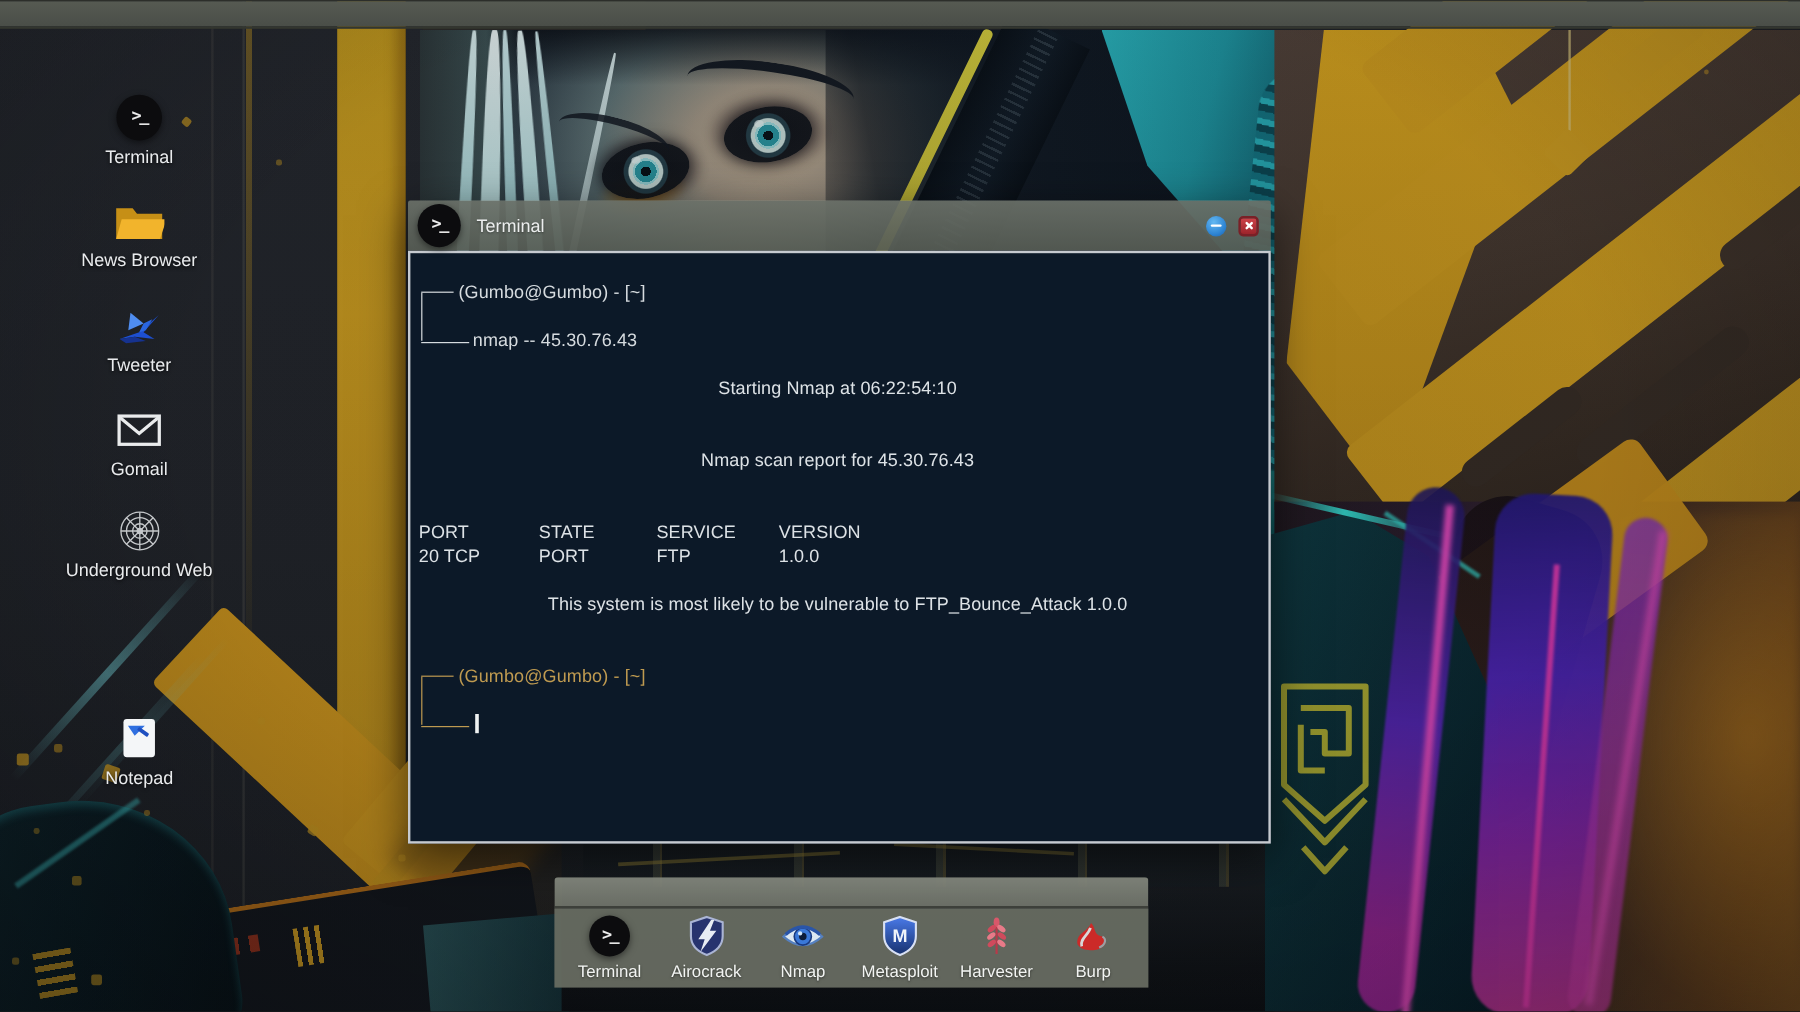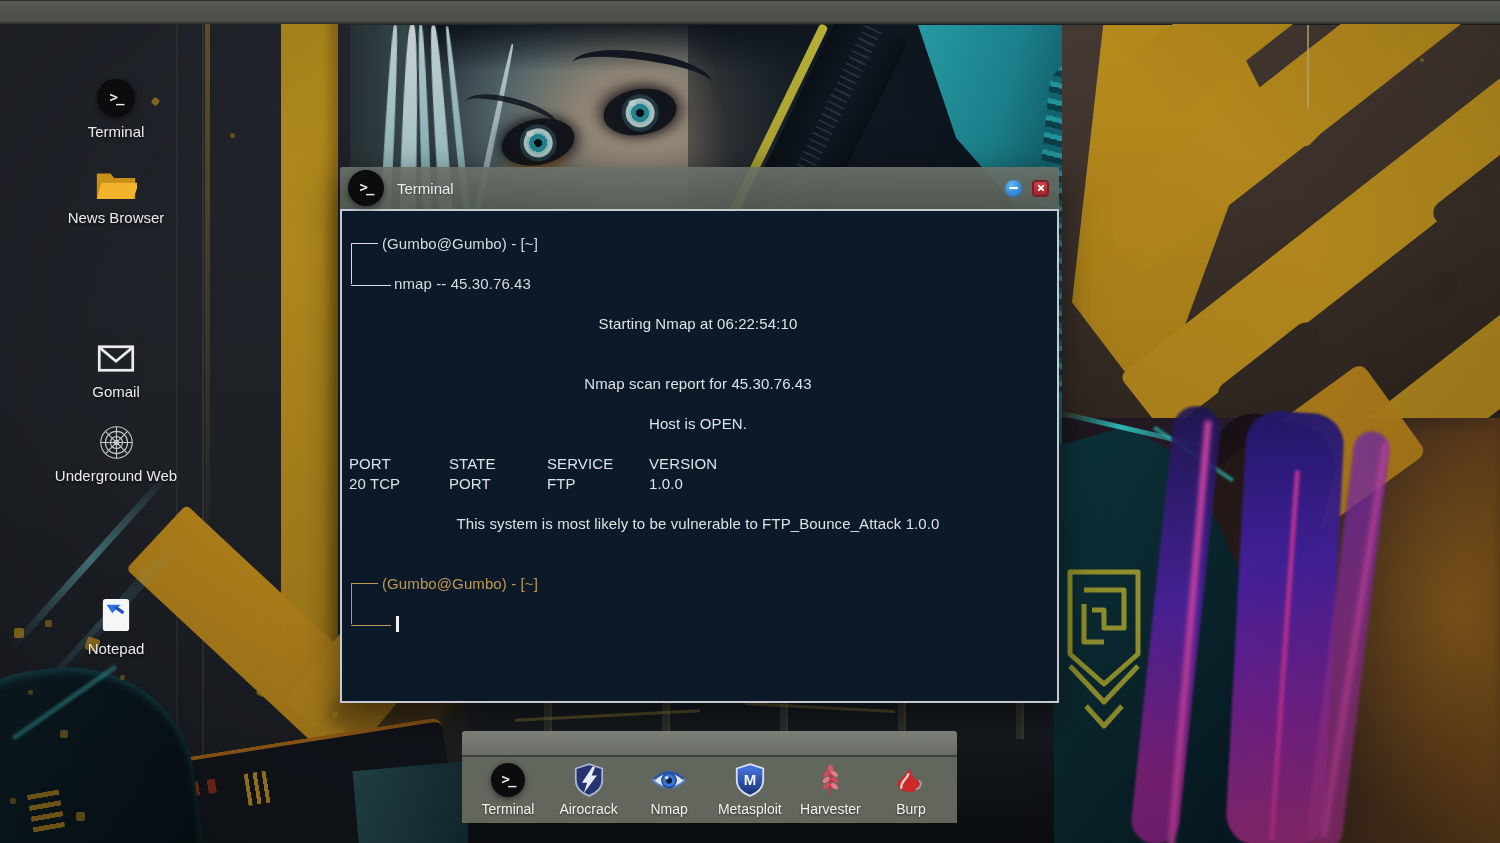--- a/index.html
+++ b/index.html
@@ -185,20 +185,31 @@
   </div>
   <div class="dicon" style="top:164px;">
     <span class="icbox">
       <svg width="42" height="33" viewBox="0 0 46 36">
         <path d="M2 6 h15 l4 5 h23 v23 h-42 z" fill="#c68f16"></path>
         <path d="M2 34 l5 -18 h41 l-6 18 z" fill="#f2b42c"></path>
       </svg>
     </span>
     <span class="dlabel">News Browser</span>
   </div>
+  <div class="dicon" style="top:251px;">
+    <span class="icbox">
+      <svg width="40" height="33" viewBox="0 0 44 36">
+        <path d="M4 30 L22 24 L40 8 L26 24 L36 30 L18 28 Z" fill="#1d4fd0"></path>
+        <path d="M14 6 L26 16 L12 22 Z" fill="#4f8df0"></path>
+        <path d="M22 24 L26 16 L34 12 L28 22 Z" fill="#2a66e0"></path>
+        <path d="M4 30 L18 28 L28 32 L10 34 Z" fill="#16328f"></path>
+      </svg>
+    </span>
+    <span class="dlabel">Tweeter</span>
+  </div>
   <div class="dicon" style="top:338px;">
     <span class="icbox">
       <svg width="38" height="29" viewBox="0 0 42 32">
         <rect x="2.5" y="3" width="37" height="26" fill="none" stroke="#e9ebec" stroke-width="3"></rect>
         <path d="M3 4 L21 19 L39 4" fill="none" stroke="#e9ebec" stroke-width="3"></path>
       </svg>
     </span>
     <span class="dlabel">Gomail</span>
   </div>
   <div class="dicon" style="top:422px;">
@@ -246,21 +257,20 @@
       <div class="pblock light">
         <div class="rail"></div>
         <div class="pl1">(Gumbo@Gumbo) - [~]</div>
         <div class="pl2"><span>nmap -- 45.30.76.43</span></div>
       </div>
       <div class="blank"></div>
       <div class="tline">Starting Nmap at 06:22:54:10</div>
       <div class="blank2"></div>
       <div class="tline">Nmap scan report for 45.30.76.43</div>
       <div class="blank"></div>
-      <div class="tline">Host is OPEN.</div>
       <div class="blank"></div>
       <div class="trow">
         <span class="c c1">PORT</span><span class="c c2">STATE</span><span class="c c3">SERVICE</span><span class="c">VERSION</span>
       </div>
       <div class="trow">
         <span class="c c1">20 TCP</span><span class="c c2">PORT</span><span class="c c3">FTP</span><span class="c">1.0.0</span>
       </div>
       <div class="blank"></div>
       <div class="tline">This system is most likely to be vulnerable to FTP_Bounce_Attack 1.0.0</div>
       <div class="blank2"></div>

